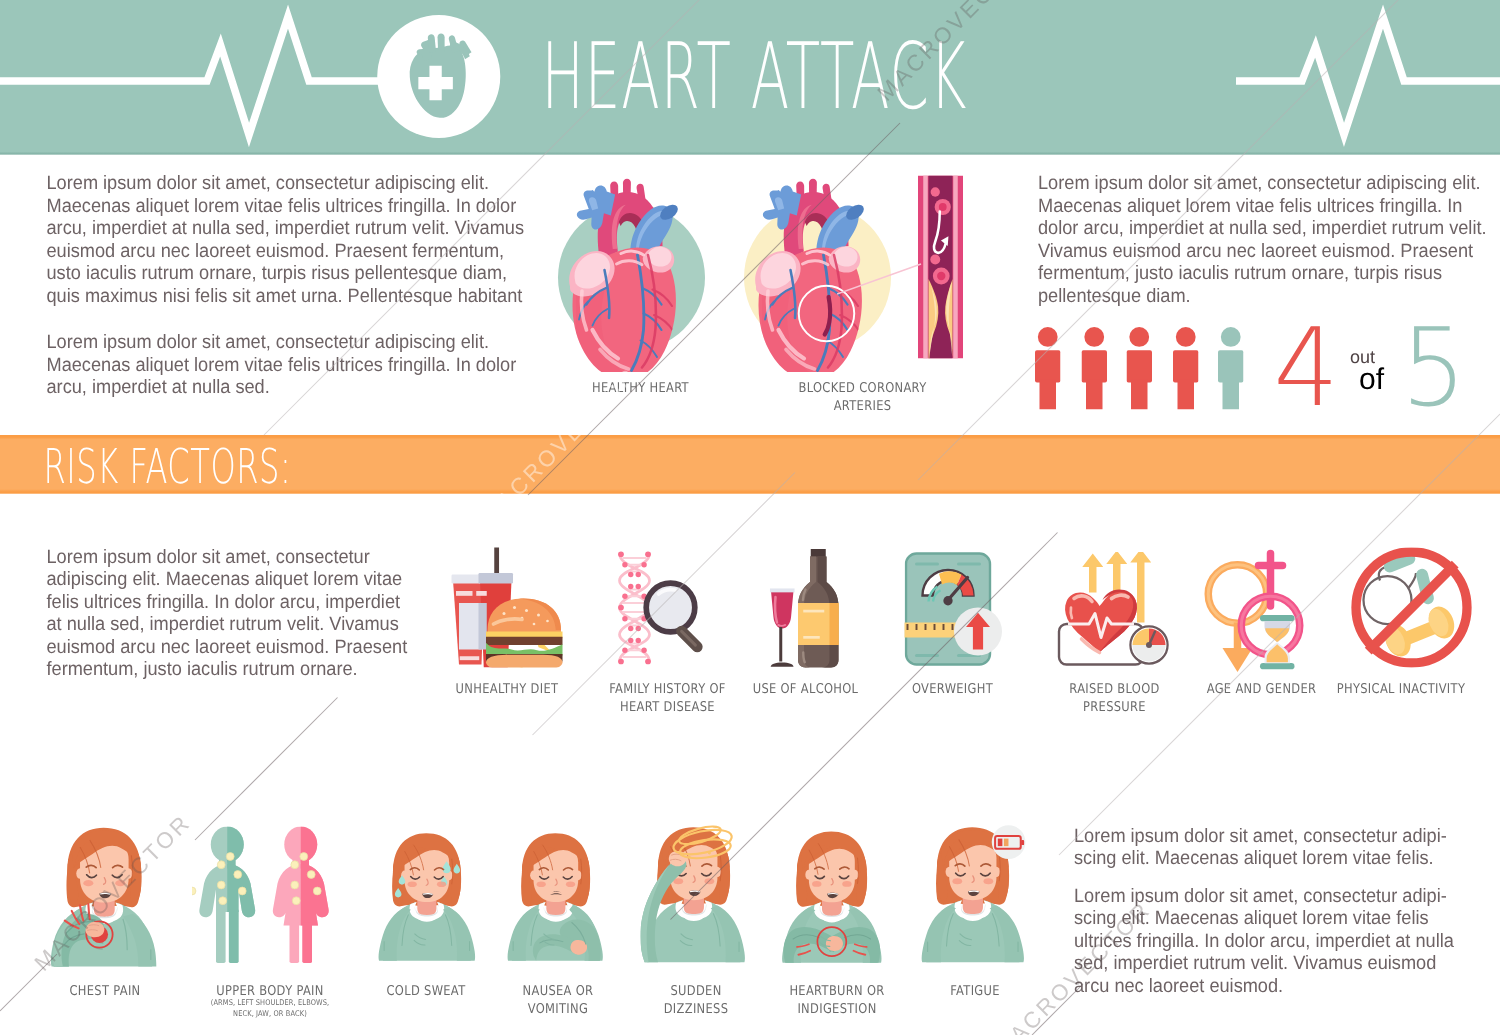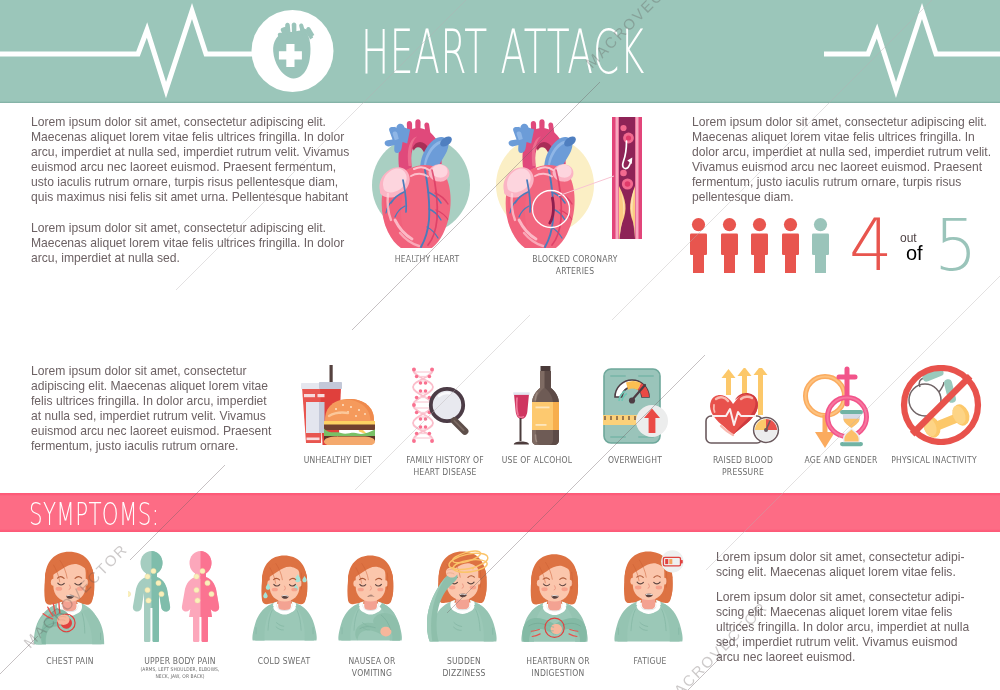--- a/index.html
+++ b/index.html
@@ -272,25 +272,25 @@
         <circle cx="8.5" cy="6.6" r="6.6" fill="#9ac4ba"></circle>
         <rect x="0" y="15.5" width="17" height="21.5" rx="1.3" fill="#9ac4ba"></rect>
         <rect x="3" y="35" width="11" height="20" fill="#9ac4ba"></rect>
       </svg>
     </div>
   <div style="position:absolute;left:849px;top:209px;font-size:72px;line-height:72px;color:#e8554e;font-weight:300;font-family:'DejaVu Sans',sans-serif;transform:scaleX(0.95);transform-origin:left top;">4</div>
   <div style="position:absolute;left:900px;top:228px;font-size:12px;line-height:20px;color:#4e4244;font-family:'Liberation Sans',sans-serif;font-weight:400;transform:scaleX(1.0);transform-origin:left top;">out</div>
   <div style="position:absolute;left:906px;top:243px;font-size:20px;line-height:20px;color:#000000;font-family:'Liberation Sans',sans-serif;font-weight:400;transform:scaleX(1.0);transform-origin:left top;">of</div>
   <div style="position:absolute;left:934px;top:209px;font-size:72px;line-height:72px;color:#9ac4ba;font-weight:300;font-family:'DejaVu Sans',sans-serif;transform:scaleX(0.95);transform-origin:left top;">5</div>
 
+  <div class="band band-risk">
+    <div class="band-title" style="top:2px;">RISK FACTORS:</div>
+  </div>
   <div class="para" style="left:31px; top:363px; width:257px;">Lorem ipsum dolor sit amet, consectetur adip­iscing elit. Maecenas aliquet lorem vitae felis ultrices fringilla. In dolor arcu, imperdiet at nulla sed, imperdiet rutrum velit. Vivamus euismod arcu nec laoreet euismod. Praesent fermentum, justo iaculis rutrum ornare.</div>
 
-  <div class="band band-sym">
-    <div class="band-title" style="top:2px;">SYMPTOMS:</div>
-  </div>
   <div class="para" style="left:716px; top:549px; width:272px;">Lorem ipsum dolor sit amet, consectetur adipi­scing elit. Maecenas aliquet lorem vitae felis.</div>
   <div class="para" style="left:716px; top:589px; width:272px;">Lorem ipsum dolor sit amet, consectetur adipi­scing elit. Maecenas aliquet lorem vitae felis ultrices fringilla. In dolor arcu, imperdiet at nulla sed, imperdiet rutrum velit. Vivamus euismod arcu nec laoreet euismod.</div>
 
   <svg style="position:absolute;left:300px;top:365px;" width="76" height="80" viewBox="0 0 76 80">
 
     <rect x="29.5" y="-5" width="3.2" height="25" fill="#55423f" rx="1.1"></rect>
 
     <path d="M2,22 L23,22 L21,78 L6,78 Z" fill="#e85650"></path>
     <rect x="1" y="18" width="22" height="6" rx="0.8" fill="#e5e7ef"></rect>
 

